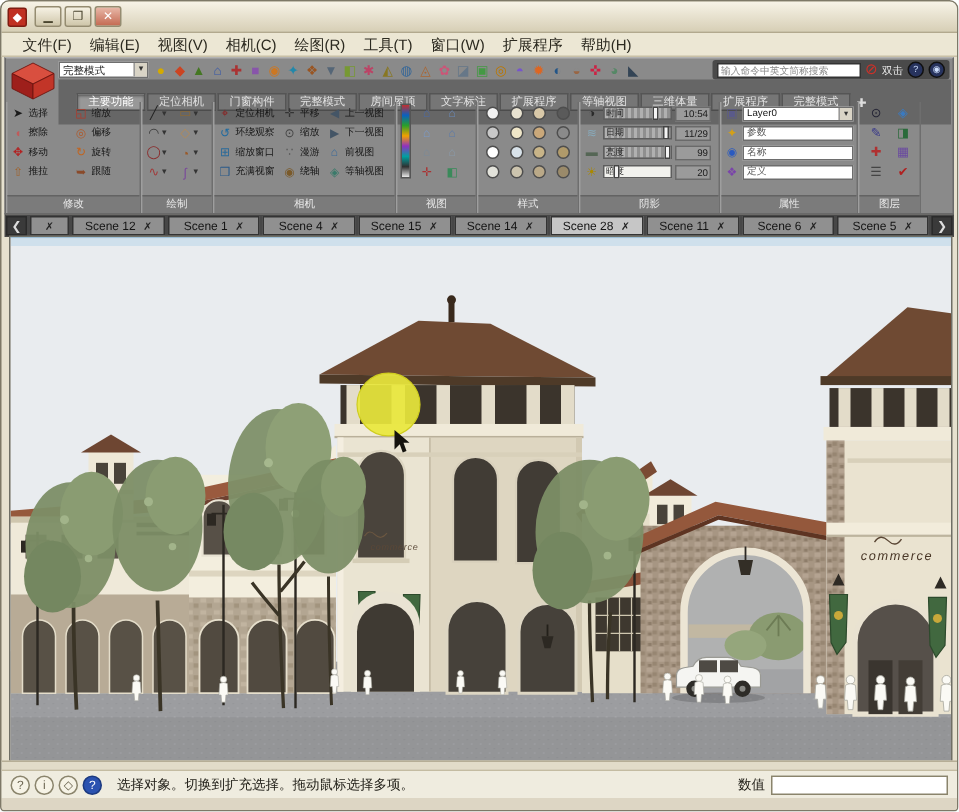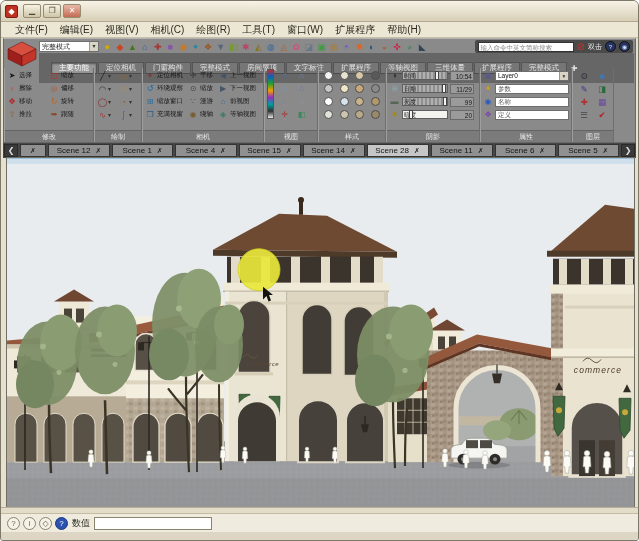--- a/index.html
+++ b/index.html
@@ -731,19 +731,20 @@
 
     <div class="gapstrip"></div>
 
     <div class="statusbar">
       <span id="statusicons" style="display:flex;gap:3px;">
           <span class="sico">?</span>
           <span class="sico">i</span>
           <span class="sico">◇</span>
           <span class="sico solid">?</span>
         </span>
+      <span class="hint">选择对象。切换到扩充选择。拖动鼠标选择多项。</span>
       <span class="mlabel">数值</span>
       <span class="mbox"></span>
     </div>
 
     <div class="bottomedge"></div>
   </div>
 </div>
 
 </body></html>

